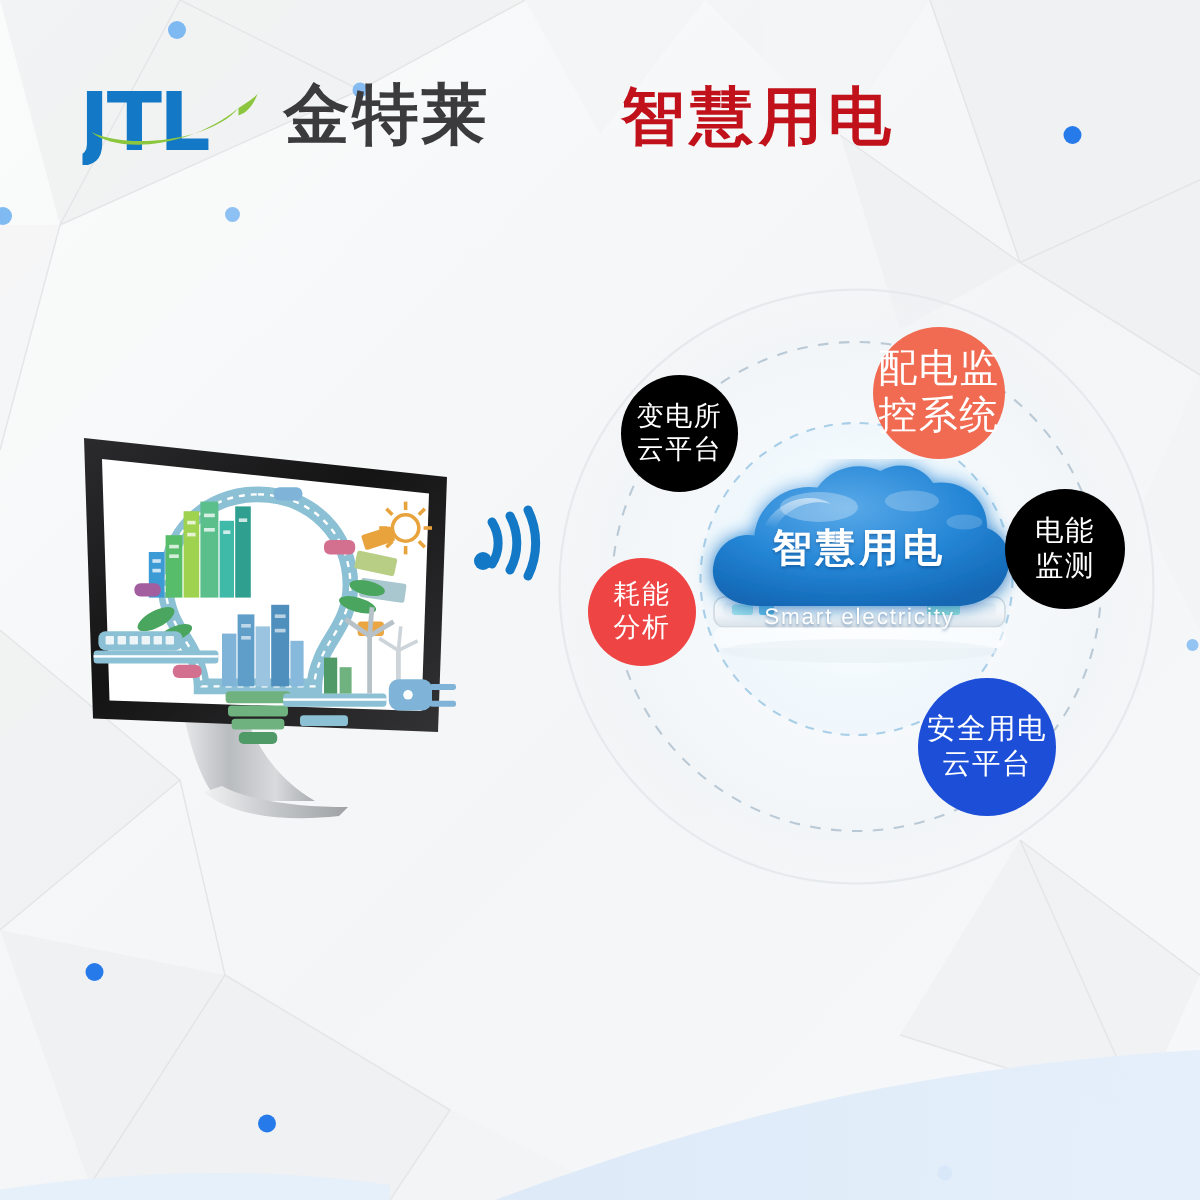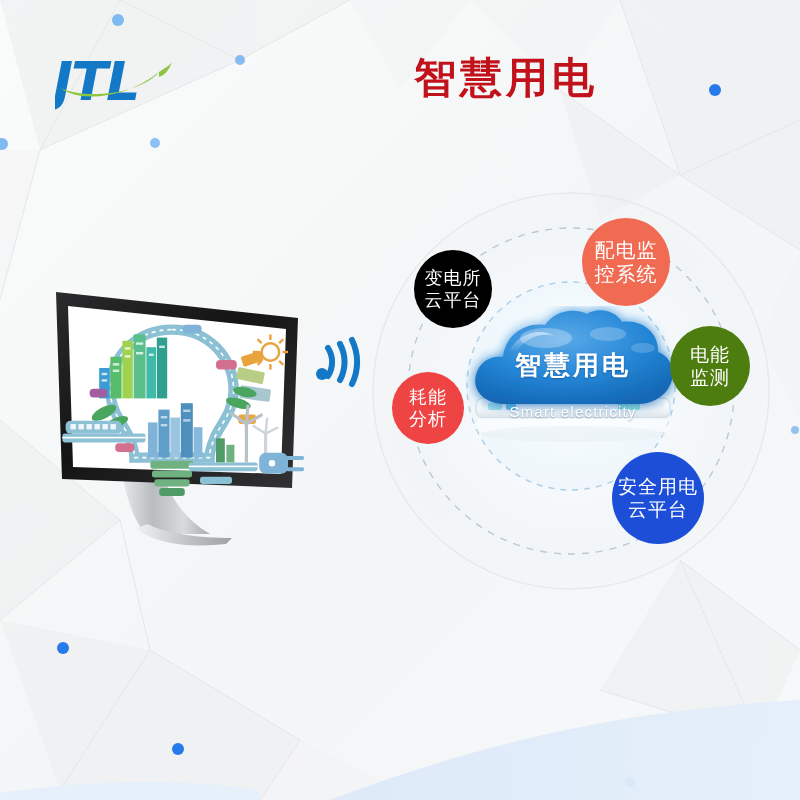--- a/index.html
+++ b/index.html
@@ -8,21 +8,21 @@
     font-family:"Liberation Sans","DejaVu Sans",sans-serif;
     background:#f7f8f8;
     position:relative;
   }
   #stage{position:absolute;inset:0;width:800px;height:800px;overflow:hidden;background:#f6f7f7;}
 
   
   .bg-svg{position:absolute;inset:0;width:800px;height:800px;}
 
   
-  .brand{position:absolute;left:55px;top:44px;display:flex;align-items:flex-end;height:66px;font-style:italic;}
+  .brand{position:absolute;left:55px;top:44px;display:flex;align-items:flex-end;height:66px;}
   .brand-mark{position:relative;width:120px;height:66px;}
   .brand-cn{font-size:44px;font-weight:bold;color:#3b3b3d;letter-spacing:2px;margin-left:14px;
             font-family:"DejaVu Sans","Liberation Sans",sans-serif;line-height:66px;}
   .headline{position:absolute;left:414px;top:50px;font-size:42px;font-weight:bold;color:#c1121b;
             letter-spacing:4px;font-family:"DejaVu Sans","Liberation Sans",sans-serif;}
 
   
   .monitor{position:absolute;left:50px;top:276px;width:280px;height:280px;}
   .wifi{position:absolute;left:312px;top:332px;width:62px;height:58px;}
 
@@ -121,20 +121,21 @@
   <div class="brand">
     <div class="brand-mark">
       <svg viewBox="0 0 120 66" width="120" height="66">
         <g fill="#1379c6" font-family="DejaVu Sans, Liberation Sans, sans-serif" font-size="54" font-weight="bold">
           <text x="-2" y="56" letter-spacing="-2">JTL</text>
         </g>
         <path d="M6,44 C22,58 70,56 104,28 C86,50 30,56 6,44 Z" fill="#8cc63e"></path>
         <path d="M104,28 C112,23 116,20 117,18 C114,26 110,31 104,33 Z" fill="#8cc63e"></path>
       </svg>
     </div>
+    <div class="brand-cn">金特莱</div>
   </div>
 
   <div class="headline">智慧用电</div>
 
   <div class="monitor">
     <svg viewBox="0 0 280 280" width="280" height="280">
       <defs>
         <linearGradient id="bezelG" x1="0" y1="0" x2="1" y2="1">
           <stop offset="0%" stop-color="#2b2b2d"></stop>
           <stop offset="45%" stop-color="#141415"></stop>
@@ -380,25 +381,25 @@
       <div class="cloud-label">
         <span class="cn">智慧用电</span>
         <span class="en">Smart electricity</span>
       </div>
     </div>
 
     <div class="bubble" style="left: 48px; top: 64px; width: 78px; height: 78px; background: #000000; font-size: 18px;">
       <span>变电所</span>
       <span>云平台</span>
     </div>
-    <div class="bubble" style="left: 216px; top: 32px; width: 88px; height: 88px; background: rgb(241, 106, 82); font-size: 20px;">
+    <div class="bubble" style="left: 216px; top: 32px; width: 88px; height: 88px; background: rgb(241, 106, 82); font-size: 26px;">
       <span>配电监</span>
       <span>控系统</span>
     </div>
-    <div class="bubble" style="left: 304px; top: 140px; width: 80px; height: 80px; background: #4d7c0f; font-size: 19px; text-align: right;">
+    <div class="bubble" style="left: 304px; top: 140px; width: 80px; height: 80px; background: #000000; font-size: 19px; text-align: right;">
       <span>电能</span>
       <span>监测</span>
     </div>
     <div class="bubble" style="left: 26px; top: 186px; width: 72px; height: 72px; background: #ef4444; font-size: 18px;">
       <span>耗能</span>
       <span>分析</span>
     </div>
     <div class="bubble" style="left: 246px; top: 266px; width: 92px; height: 92px; background: #1d4ed8; font-size: 19px;">
       <span>安全用电</span>
       <span>云平台</span>

